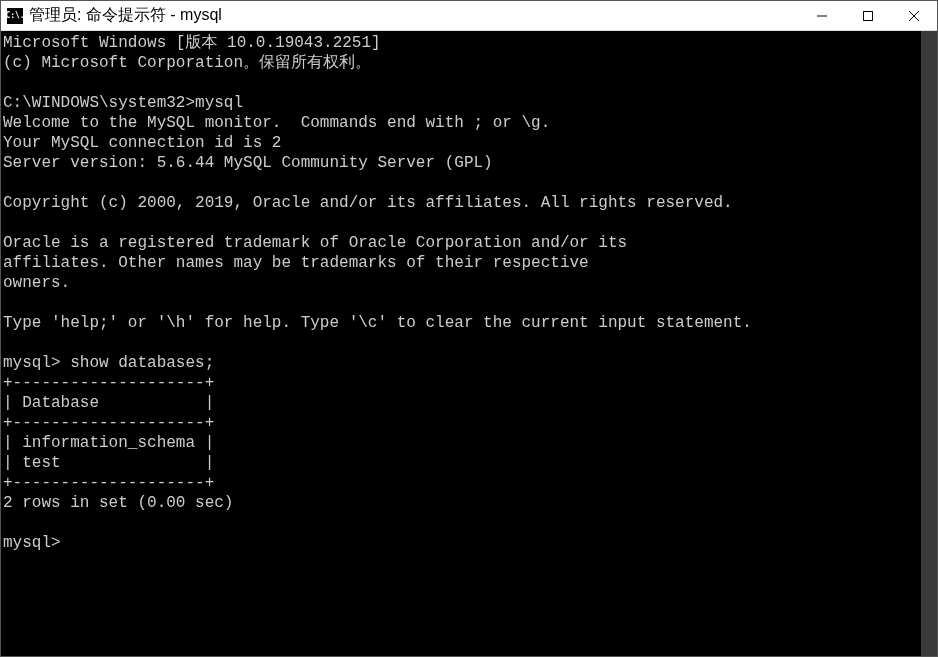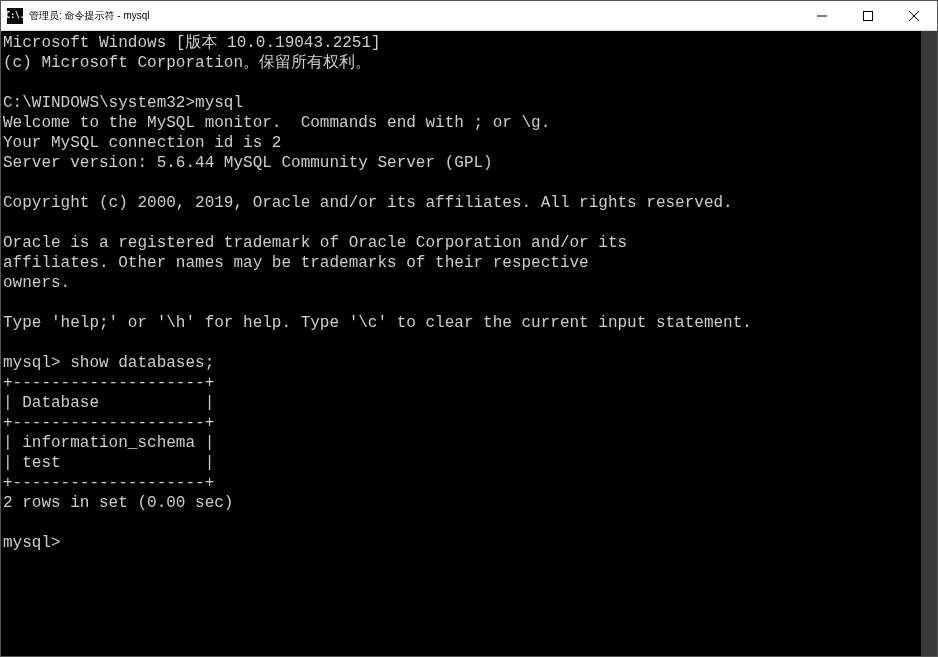--- a/index.html
+++ b/index.html
@@ -33,21 +33,21 @@
       margin-right: 6px;
       display: flex;
       align-items: center;
       justify-content: center;
       color: #fff;
       font-size: 8px;
       font-family: "Consolas", monospace;
       font-weight: bold;
     }
     .titlebar-text {
-      font-size: 10px;
+      font-size: 16px;
       color: #000;
       flex: 1;
     }
     .titlebar-controls {
       display: flex;
       height: 100%;
     }
     .titlebar-btn {
       width: 46px;
       height: 100%;

